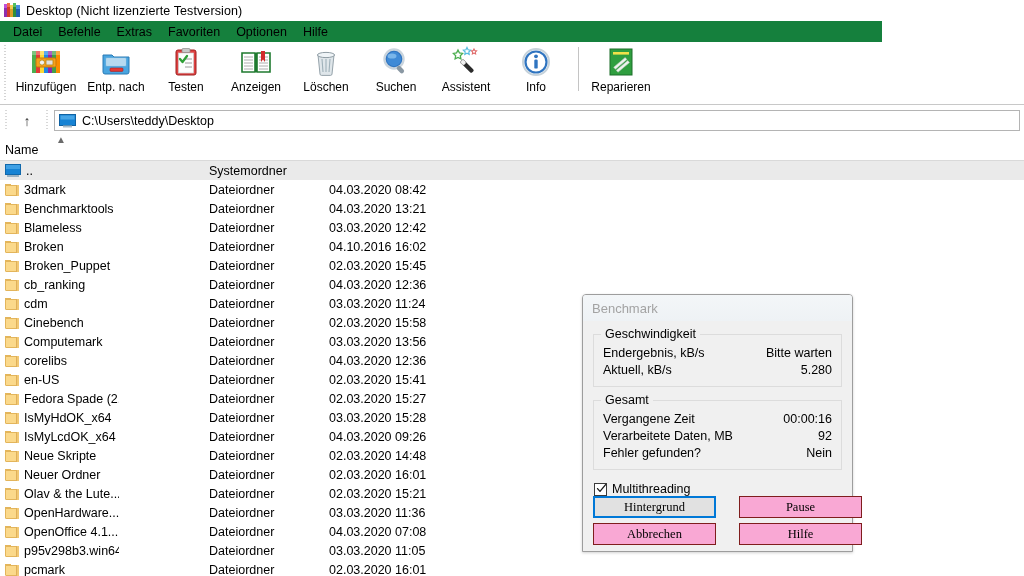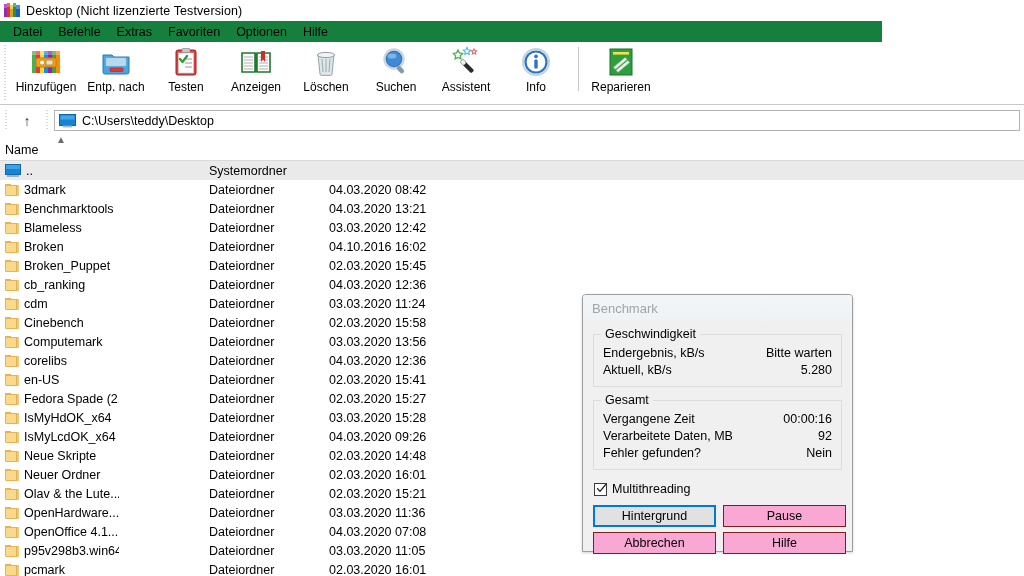--- a/index.html
+++ b/index.html
@@ -197,22 +197,22 @@
   }
   .checkbox {
     width: 13px; height: 13px; border: 1px solid #3a3a3a; background: #fff;
     margin-right: 5px; flex: 0 0 auto; position: relative;
   }
   .checkbox .tick {
     position: absolute; left: 1px; top: -1px;
     width: 11px; height: 11px;
   }
   .btn-grid {
-    display: grid; grid-template-columns: 123px 123px; gap: 5px 7px;
-    margin-top: 9px;
+    display: grid; grid-template-columns: 123px 123px; gap: 5px 23px;
+    font-family: Liberation Serif, serif;
   }
   .btn {
     height: 22px; background: #f9a8d4; border: 1px solid #7f1d1d;
     display: flex; align-items: center; justify-content: center;
     font-size: 12.5px; color: #000; cursor: default; white-space: nowrap;
   }
   .btn.focus {
     border: 2px solid #0078d7; background: #e1e1e1;
   }
 </style>

